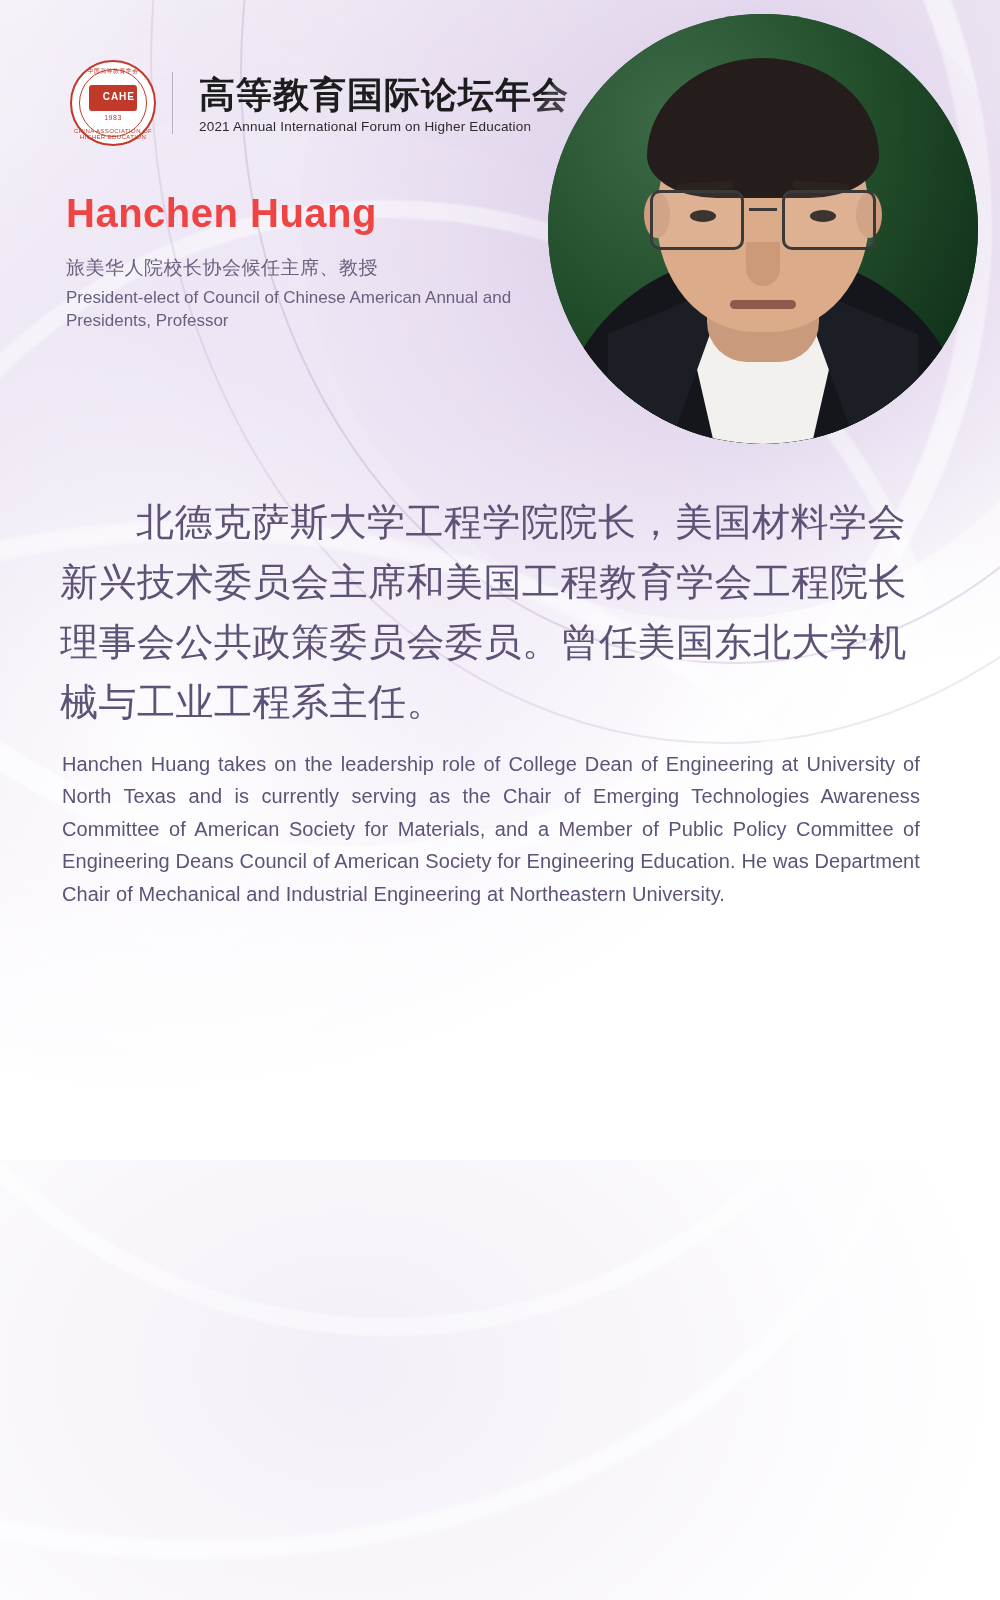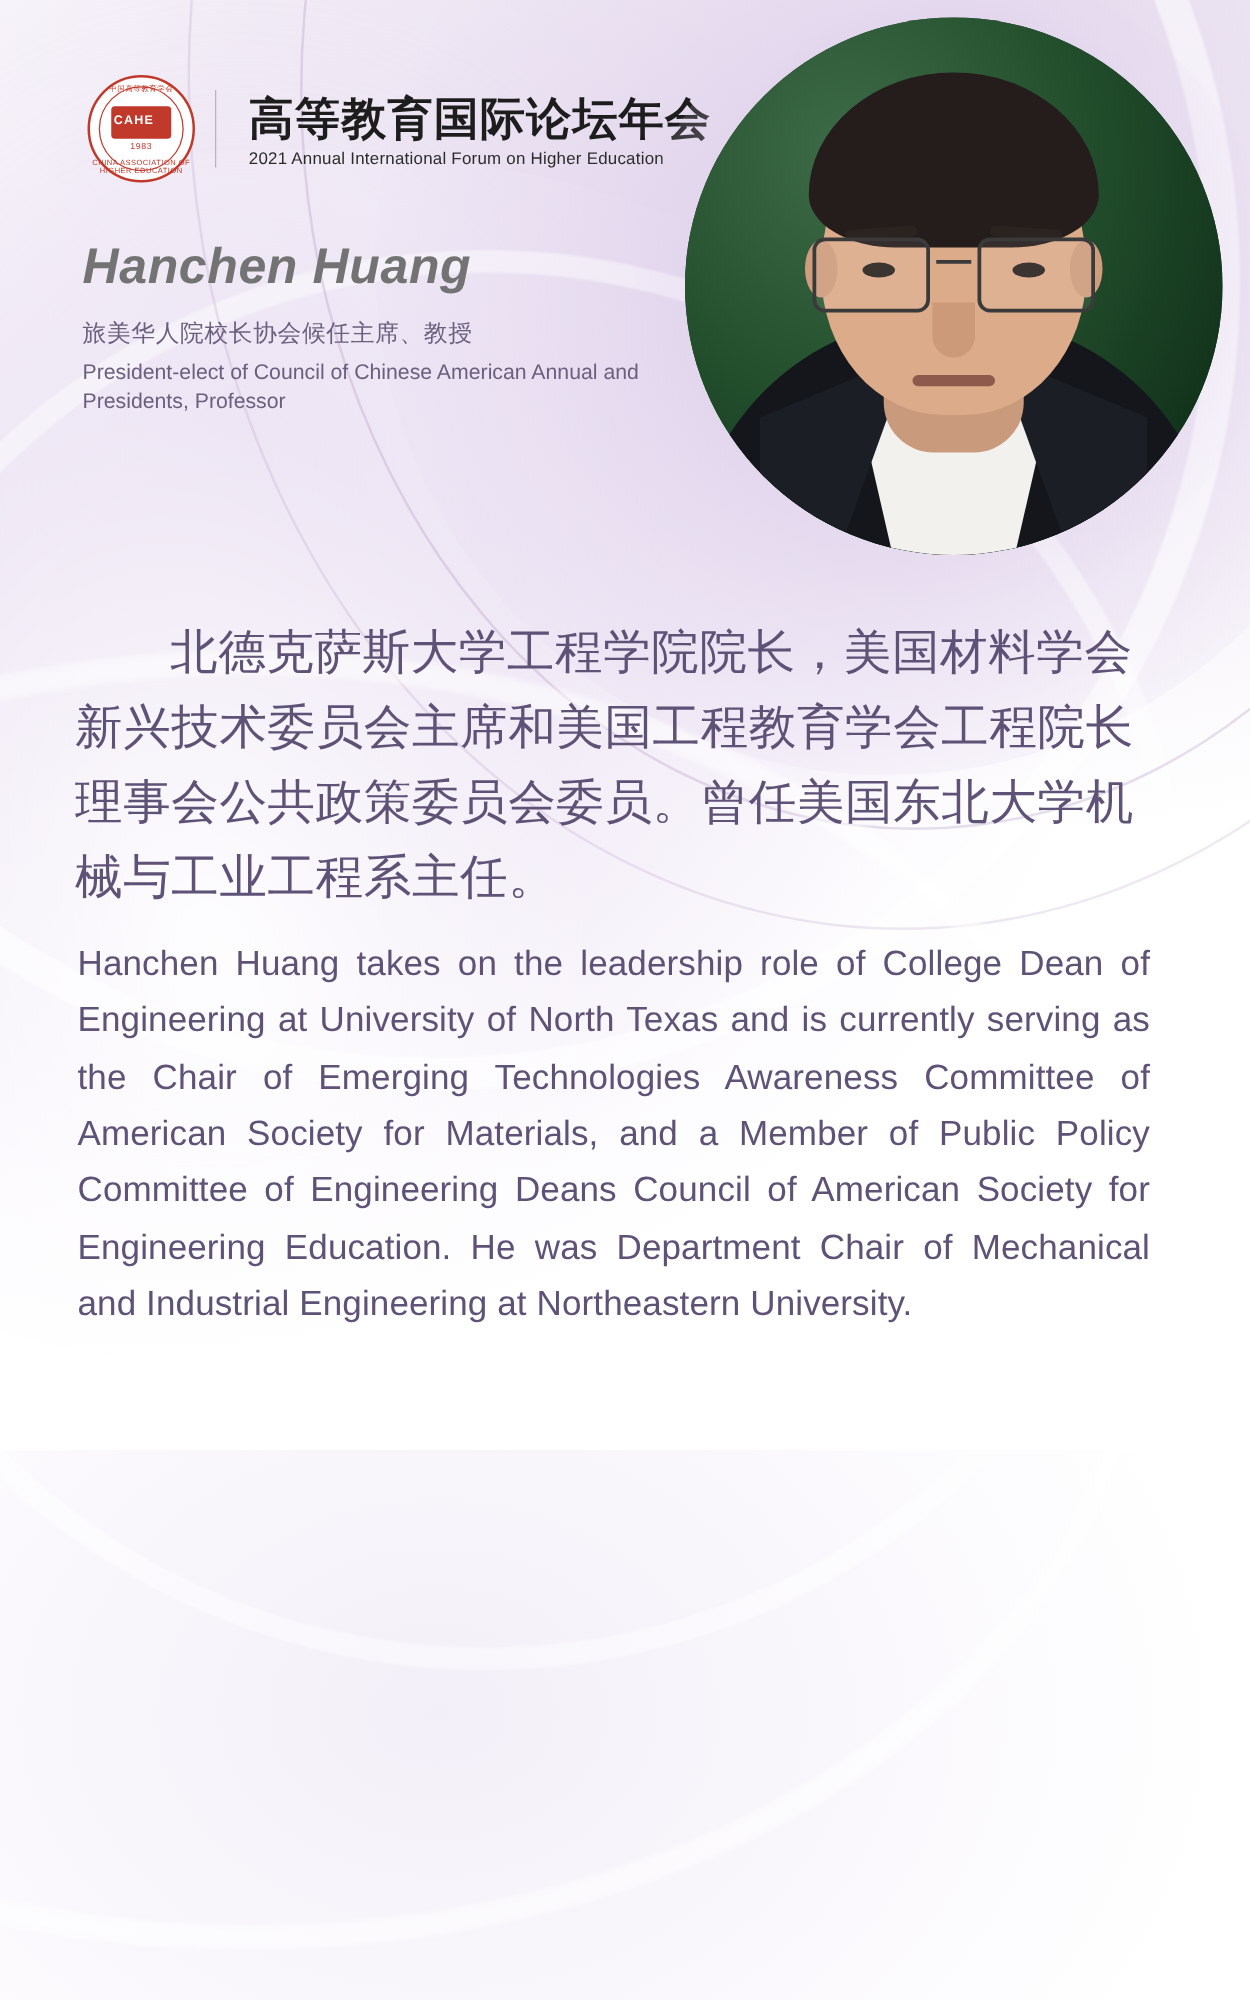--- a/index.html
+++ b/index.html
@@ -146,21 +146,21 @@
     top: 44%;
     transform: translate(-50%, -50%);
     width: 44px;
     height: 22px;
     border: 2px solid #c0392b;
     border-radius: 3px;
     background: #c0392b;
     color: #fff;
     font-size: 10px;
     line-height: 20px;
-    text-align: left;
+    text-align: right;
     letter-spacing: 1px;
     font-weight: bold;
   }
   .logo-cahe .seal-year {
     position: absolute;
     left: 50%;
     top: 63%;
     transform: translateX(-50%);
     font-size: 7px;
     color: #c0392b;
@@ -442,25 +442,24 @@
   .name-cn {
     font-size: 54px;
     font-weight: bold;
     color: #6e5a8e;
     letter-spacing: 4px;
     line-height: 1.1;
   }
   .name-en {
     font-size: 40px;
     font-weight: bold;
-    color: #737373;
+    color: #ef4444;
     letter-spacing: .5px;
     line-height: 1.15;
     margin-top: 2px;
-    font-style: italic;
   }
   .title-line-cn {
     margin-top: 20px;
     font-size: 19px;
     color: #6b5f7e;
     letter-spacing: .5px;
     line-height: 1.3;
   }
   .title-line-en {
     margin-top: 6px;
@@ -480,21 +479,21 @@
     line-height: 1.58;
     color: #5f5277;
     text-indent: 76px;
     letter-spacing: .5px;
   }
   .body-en {
     position: absolute;
     left: 62px;
     top: 748px;
     width: 858px;
-    font-size: 28px;
+    font-size: 20px;
     line-height: 1.62;
     color: #5f5277;
     text-align: justify;
     letter-spacing: .1px;
   }
 </style>
 </head>
 <body>
 
 <div class="poster">

